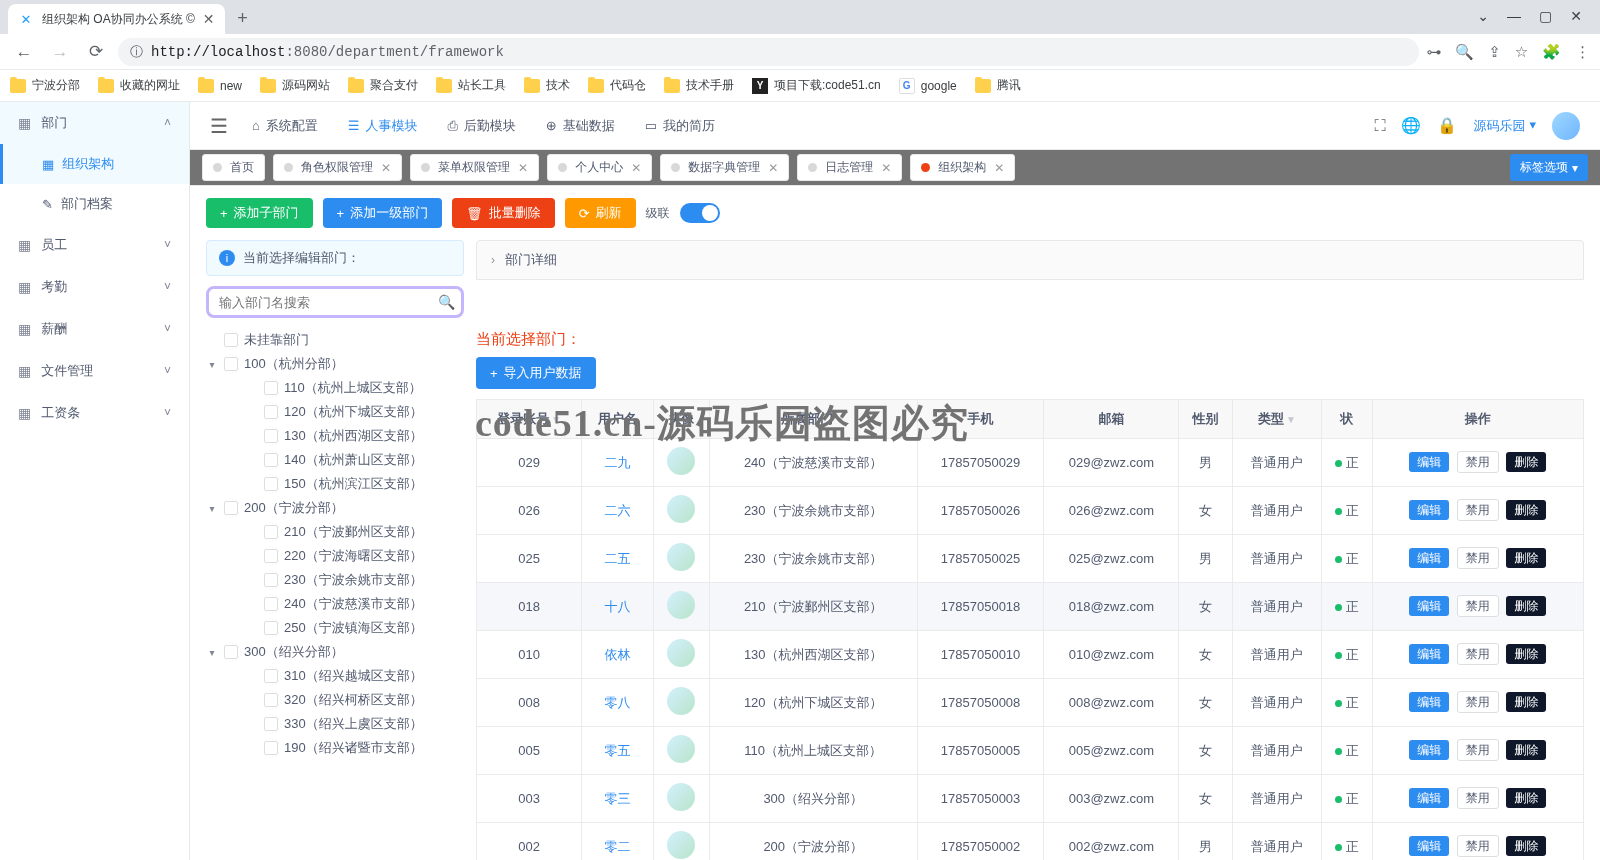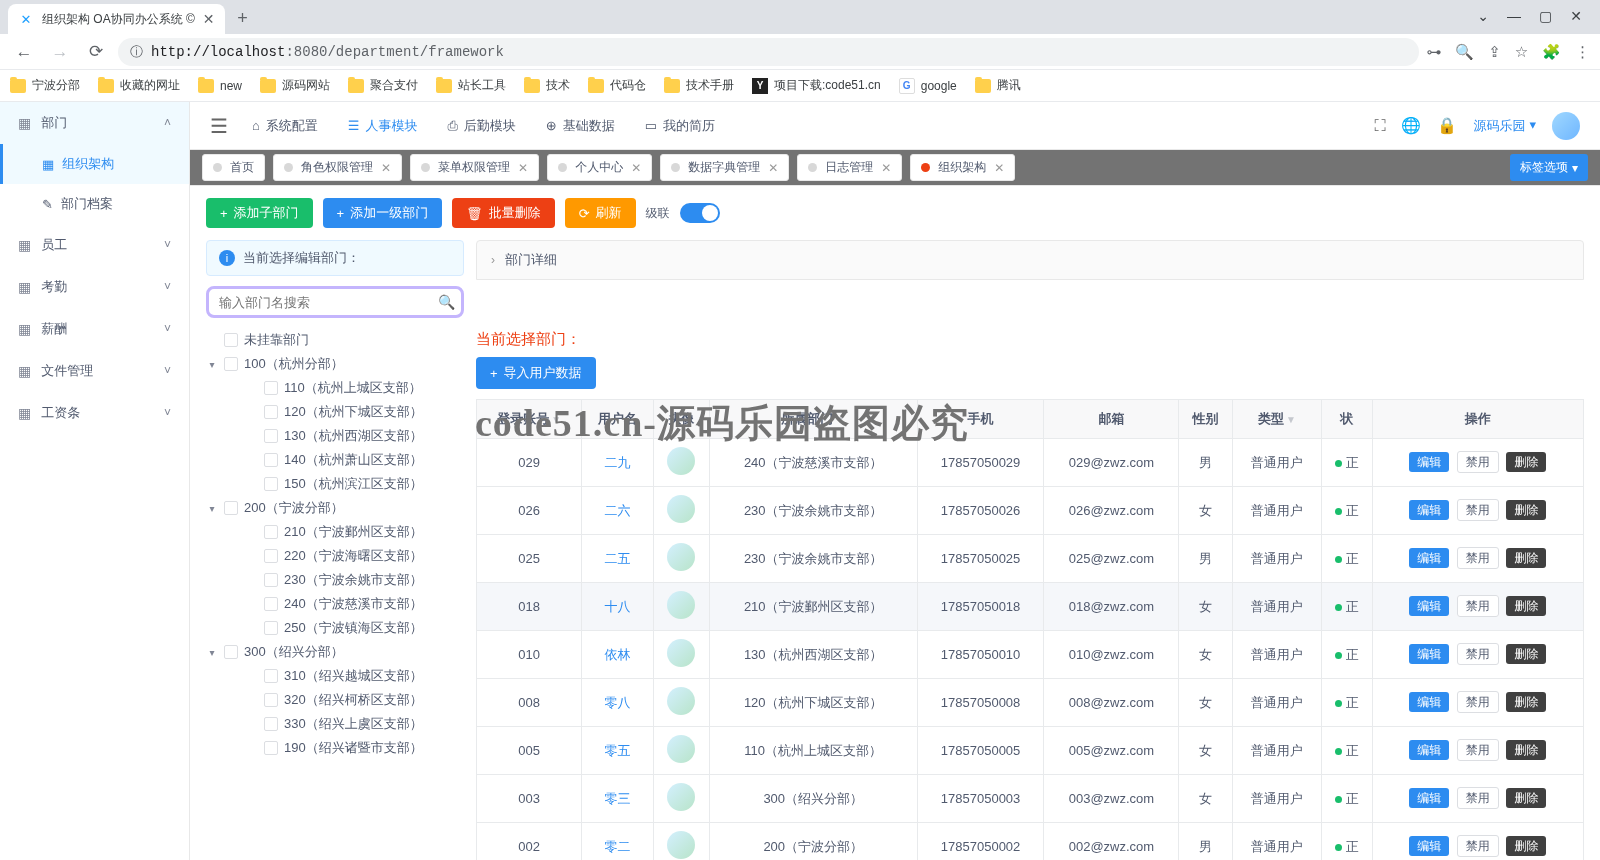--- a/index.html
+++ b/index.html
@@ -103,21 +103,21 @@
 table.data th { background:#f8f8f9; border:1px solid #e8eaec; padding:10px 6px; font-weight:bold; color:#515a6e; position:relative; }
 table.data td { border:1px solid #e8eaec; padding:8px 6px; text-align:center; color:#515a6e; background:#fff; }
 table.data tr.hover td { background:#f5f7fa; }
 .th-filter { color:#c5c8ce; font-size:10px; margin-left:2px; }
 .link { color:#2d8cf0; cursor:pointer; }
 .av-cell { width:28px; height:28px; border-radius:50%; background:linear-gradient(135deg,#d4f0ff,#b8e4c9); display:inline-block; }
 .status-dot { width:7px;height:7px;border-radius:50%;background:#19be6b;display:inline-block;margin-right:4px; }
 .op-btn { padding:3px 8px; border-radius:3px; font-size:12px; cursor:pointer; margin:0 2px; }
 .op-edit { background:#2d8cf0; color:#fff; }
 .op-ban { background:#fff; border:1px solid #dcdee2; color:#515a6e; }
-.op-del { background:#404040; color:#fff; }
+.op-del { background:#0f172a; color:#fff; }
 
 .watermark { position:fixed; top:398px; left:475px; font-size:38px; font-weight:bold; color:#737373; font-family:"Microsoft YaHei"; pointer-events:none; letter-spacing:1px; z-index:999; }
 </style>
 </head>
 <body>
 
 <div class="browser-frame">
   <div class="titlebar">
     <div class="tab-strip">
       <div class="tab">

